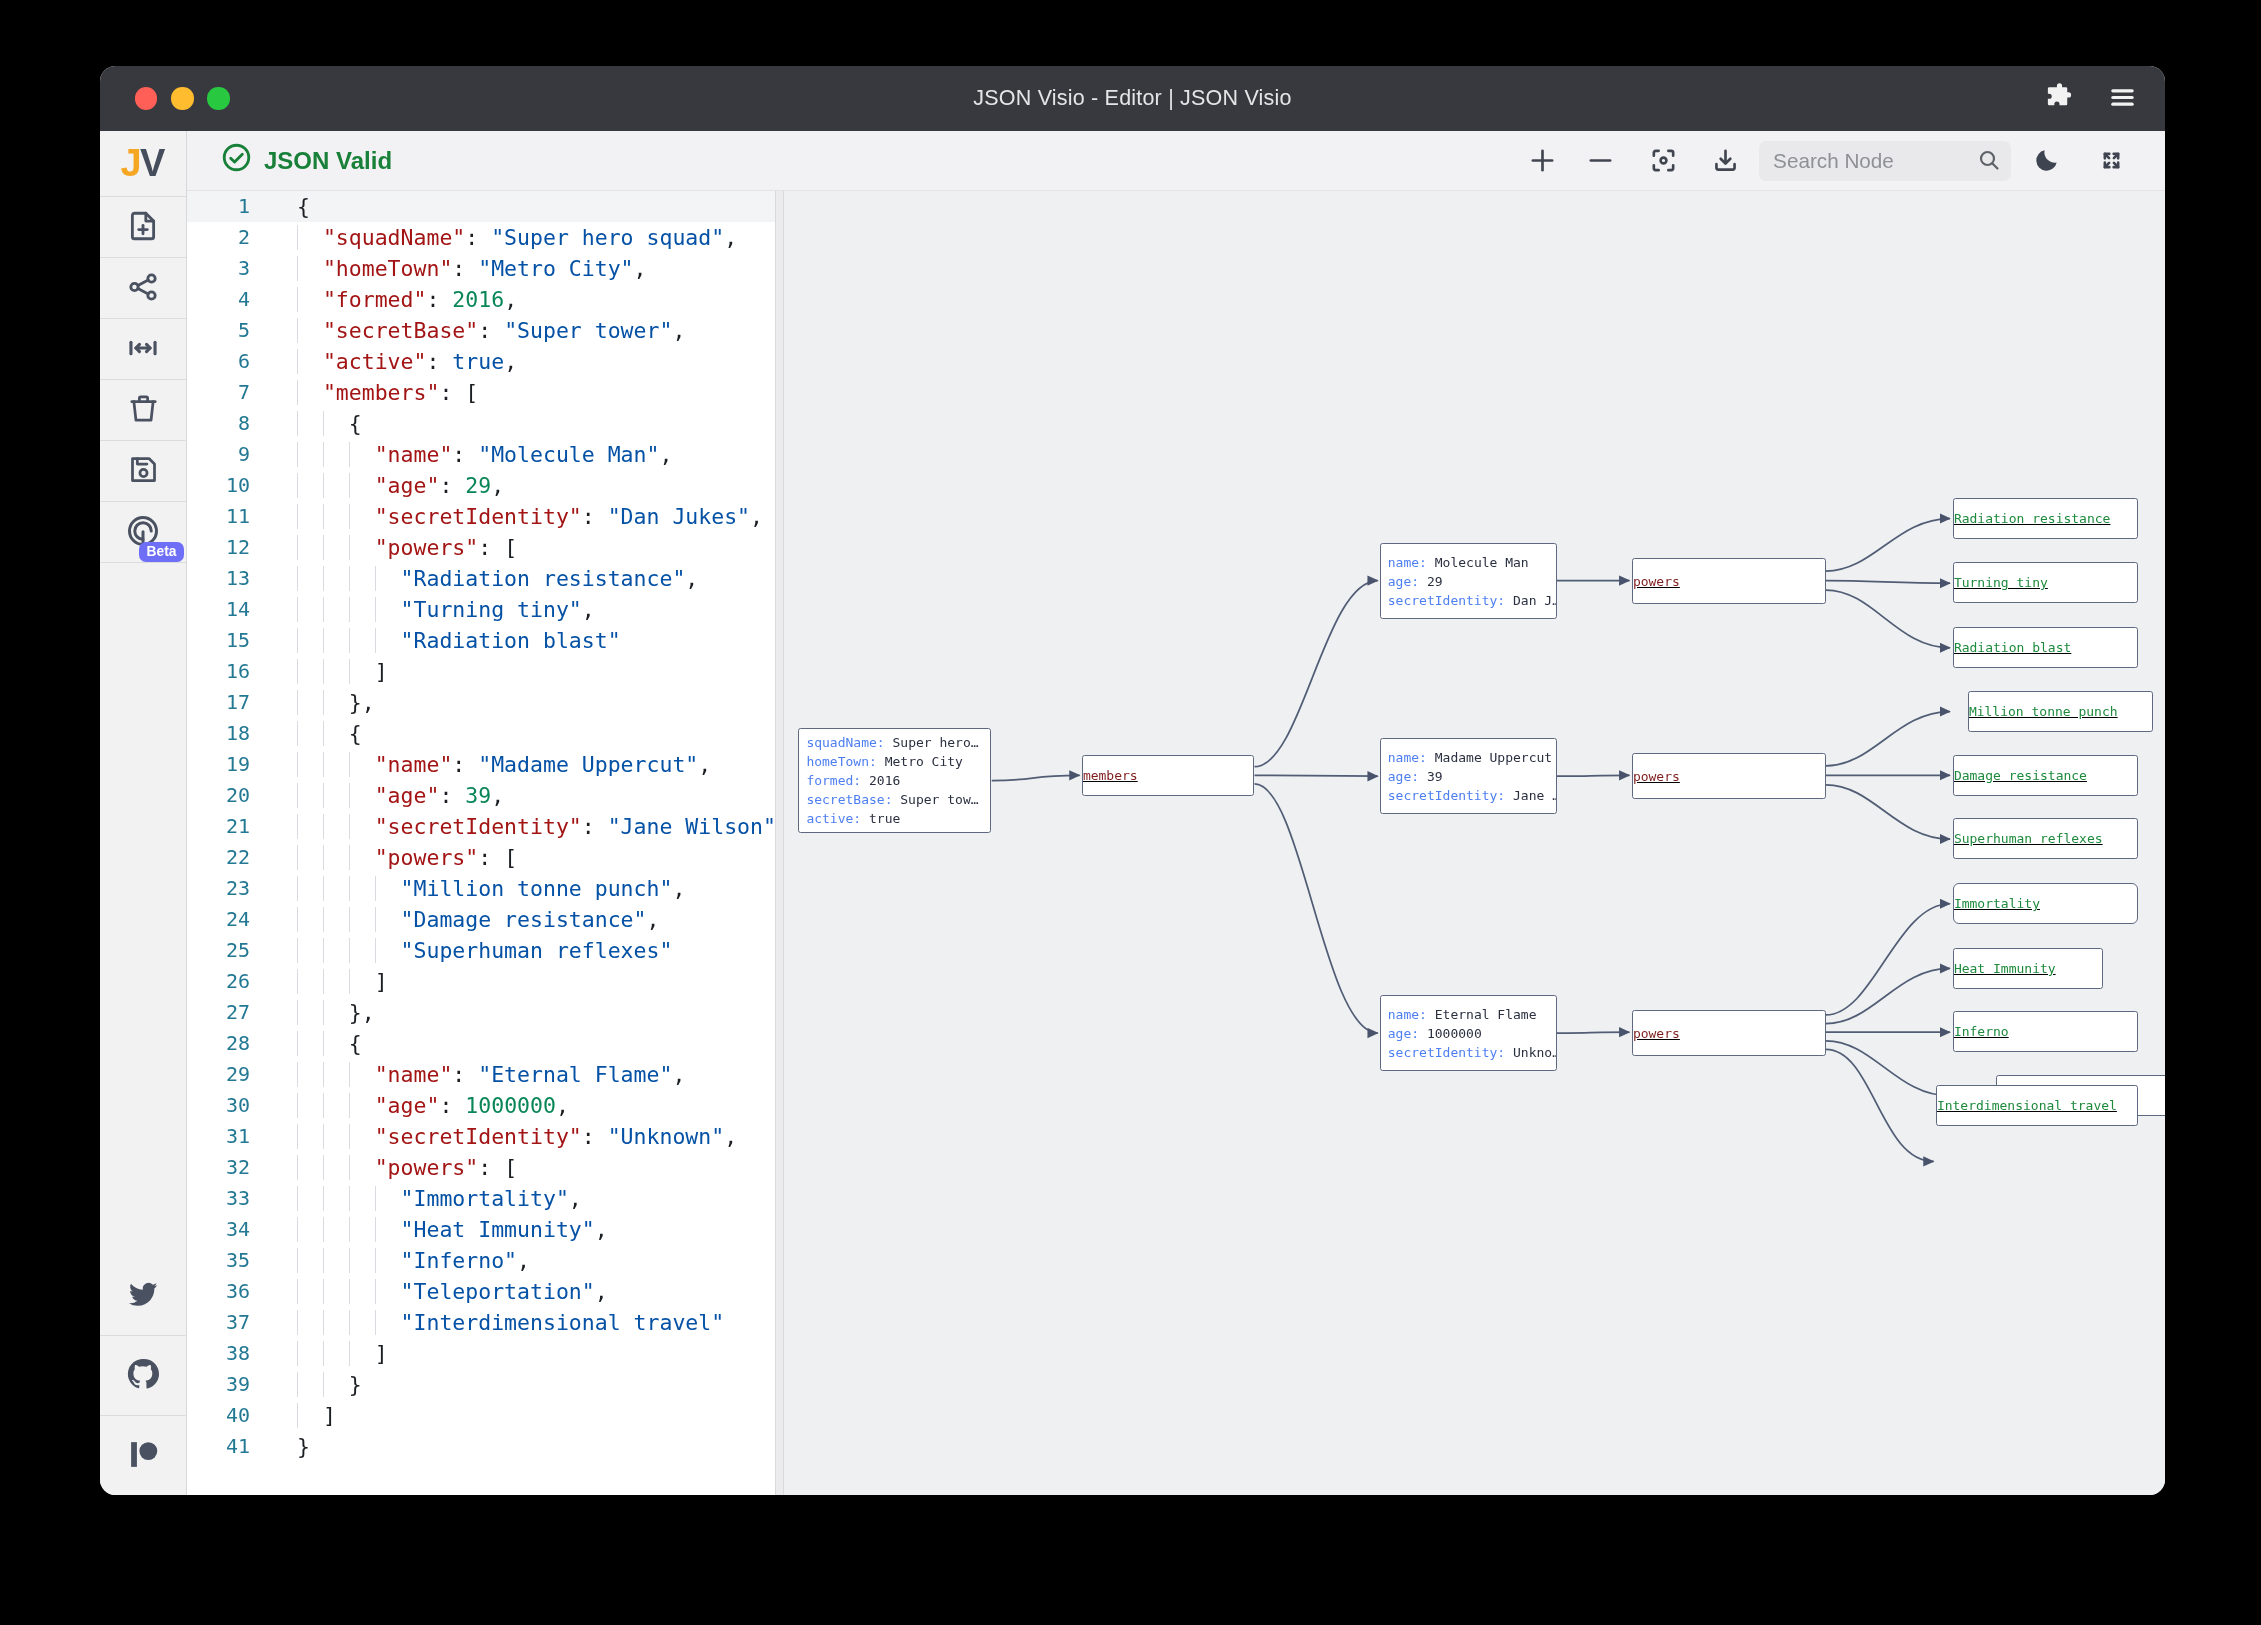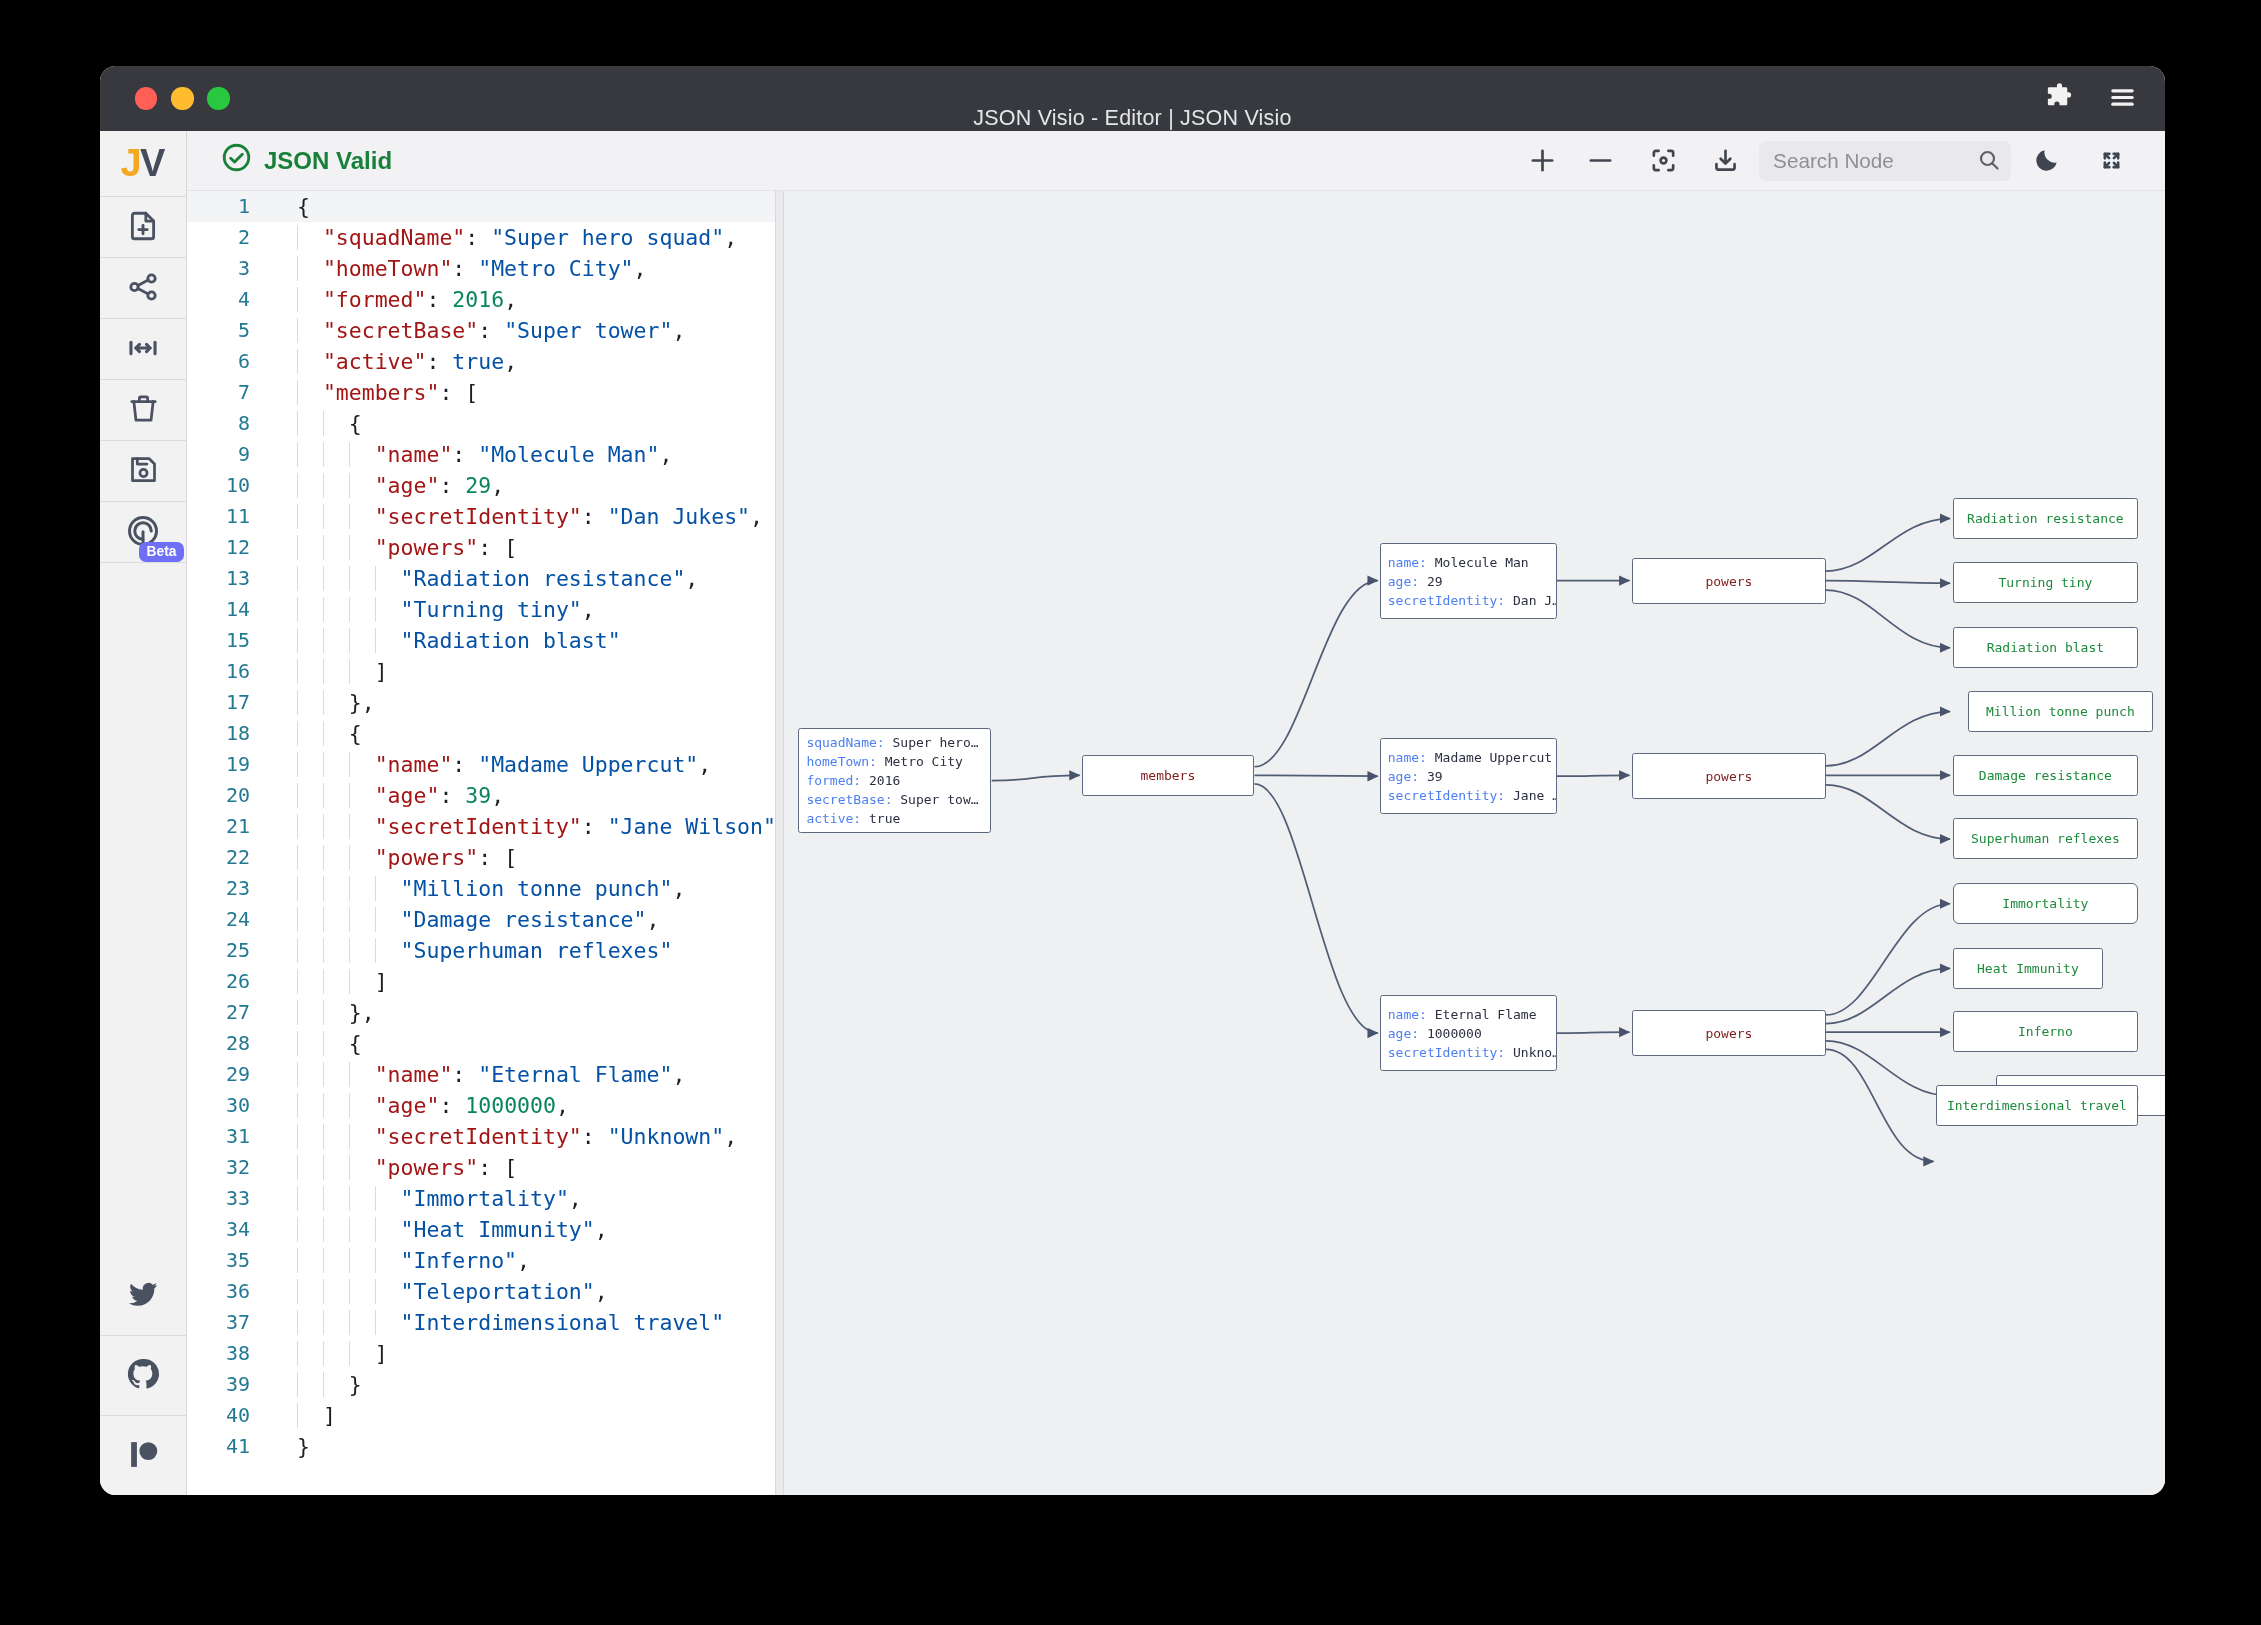--- a/index.html
+++ b/index.html
@@ -1,19 +1,19 @@
 <!DOCTYPE html>
 <html style="font-size:13.8px"><head>
 <meta charset="utf-8">
 <style>
   html,body{margin:0;padding:0;}
   body{width:2261px;height:1625px;background:#000;font-family:"Liberation Sans",sans-serif;position:relative;overflow:hidden;}
   .window{position:absolute;left:100px;top:66px;width:2065px;height:1429px;background:#fff;border-radius:15.5px;overflow:hidden;display:flex;flex-direction:column;}
   
-  .titlebar{height:65px;background:#38393e;position:relative;display:flex;align-items:flex-end;justify-content:center;flex:none;}
+  .titlebar{height:65px;background:#38393e;position:relative;display:flex;align-items:center;justify-content:center;flex:none;}
   .tl-group{position:absolute;left:35px;top:0;height:100%;display:flex;align-items:center;gap:13.8px;}
   .tl{width:22.4px;height:22.4px;border-radius:50%;}
   .tl.red{background:#ff5f57}.tl.yellow{background:#febc2e}.tl.green{background:#28c840}
   .tb-title{color:#e4e5e7;font-size:21.5px;letter-spacing:0.2px;}
   .tb-right{position:absolute;right:27.6px;top:0;height:100%;display:flex;align-items:center;gap:33px;}
   
   .wbody{flex:1;display:flex;min-height:0;}
   .sidebar{width:86px;background:#f2f2f3;border-right:0.9px solid #d8d8da;display:flex;flex-direction:column;flex:none;}
   .side-cell{height:60px;display:flex;align-items:center;justify-content:center;border-bottom:0.9px solid #dcdcde;position:relative;cursor:pointer;flex:none;}
   .side-cell.logo{height:65px;cursor:default;}
@@ -47,21 +47,21 @@
   .tk-n{color:#098658;}
   .tk-b{color:#0451a5;}
   .tk-p{color:#1b1f23;}
   .divider{width:6.9px;background:#ebebed;border-left:0.9px solid #d9d9db;border-right:0.9px solid #d9d9db;flex:none;cursor:col-resize;}
   .canvas{flex:1;background:#eef0f2;position:relative;overflow:hidden;cursor:grab;}
   .canvas svg.edges{position:absolute;left:0;top:0;}
   .node{position:absolute;background:#fff;border:1.3px solid #5e6880;border-radius:2.6px;box-sizing:border-box;overflow:hidden;display:flex;flex-direction:column;justify-content:center;font-family:"DejaVu Sans Mono",monospace;cursor:pointer;}
   .node .nrow{font-size:13px;line-height:19px;white-space:pre;padding:0 6.9px;}
   .nk{color:#4d7ff1;}
   .nv{color:#2b3040;}
-  .node.center{align-items:center;}
+  .node.center{text-decoration:underline;}
   .lbl-array{color:#7f1d1d;font-size:13px;white-space:pre;}
   .lbl-leaf{color:#1d8a3c;font-size:13px;white-space:pre;}
   .icon{flex:none;}
 </style>
 </head>
 <body>
 
 <div class="window">
 
   <div class="titlebar">

